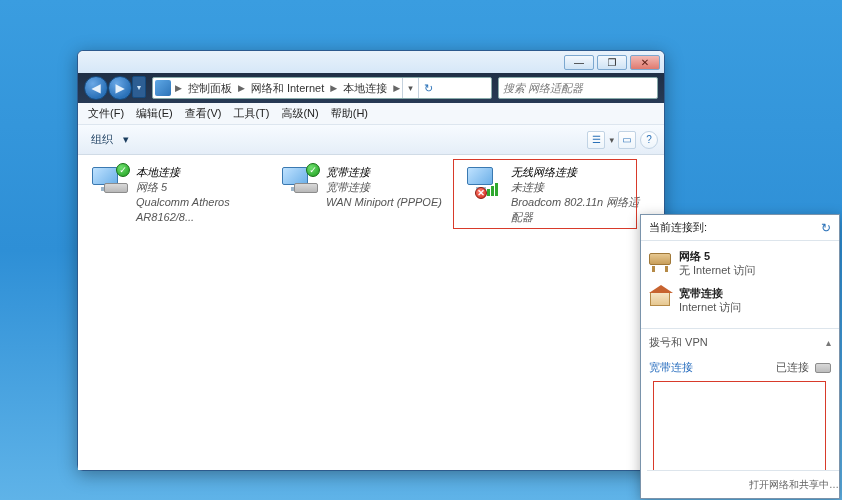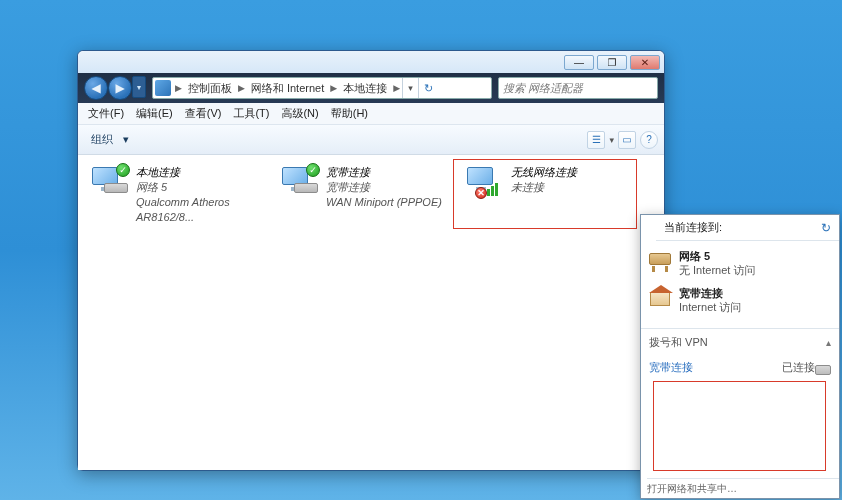--- a/index.html
+++ b/index.html
@@ -125,21 +125,21 @@
   }
 
   
   .flyout {
     position:absolute; left:640px; top:214px; width:200px; height:285px;
     background:#fff; border:1px solid #7a93ab; box-shadow:0 3px 12px rgba(0,0,0,0.3);
     font-size:11px; color:#222;
   }
   .fly-head {
     height:26px; display:flex; align-items:center; justify-content:space-between;
-    padding:0 8px; border-bottom:1px solid #dde5ec;margin-left:15px;
+    padding:0 8px; border-bottom:1px solid #dde5ec;
   }
   .fly-refresh { color:#2a71b8; font-size:12px; }
   .fly-section { padding:4px 8px 8px; }
   .fly-net { display:flex; gap:6px; align-items:flex-start; padding:4px 0; }
   .fly-neticon {
     width:24px; height:22px; position:relative; flex-shrink:0;
   }
   .bench {
     width:22px; height:12px; background:linear-gradient(#e6c790,#c99f5b);
     border:1px solid #a07838; border-radius:2px; position:absolute; top:4px;
@@ -164,29 +164,29 @@
   .fly-subhead {
     display:flex; align-items:center; justify-content:space-between;
     padding:6px 8px; color:#555;
   }
   .fly-chev { font-size:10px; color:#777; }
   .fly-row {
     display:flex; align-items:center; justify-content:space-between;
     padding:4px 8px;
   }
   .fly-link { color:#2a6fbf; }
-  .fly-status { color:#555; display:flex; align-items:flex-end; gap:0; }
+  .fly-status { color:#555; display:flex; align-items:center; gap:6px; }
   .modem-icon {
     width:16px; height:10px; background:linear-gradient(#d8d8d8,#bcbcbc);
     border:1px solid #8c8c8c; border-radius:2px;
   }
   .flyout .red-box { left:12px; top:166px; width:173px; height:90px; }
   .fly-foot {
-    position:absolute; bottom:0; left:0; right:0; height:20px;
-    border-top:1px solid #dde5ec; display:flex; align-items:center; justify-content:flex-start;
+    position:absolute; bottom:0; left:0; right:0; height:28px;
+    border-top:1px solid #dde5ec; display:flex; align-items:center; justify-content:flex-end;
     font-size:10px; color:#666;margin-left:6px;
   }
 </style>
 </head>
 <body>
 
 <div class="window">
 
   <div class="titlebar">
     <div class="winbtn">—</div>
@@ -274,20 +274,21 @@
             <span></span>
             <span></span>
             <span></span>
             <span></span>
           </div>
         <div class="red-x">✕</div>
       </div>
       <div class="conn-text">
         <div class="conn-name">无线网络连接</div>
         <div class="conn-sub">未连接</div>
+        <div class="conn-sub">Broadcom 802.11n 网络适配器</div>
       </div>
     </div>
 
     <div class="red-box" style="left:375px; top:4px; width:184px; height:70px;"></div>
   </div>
 </div>
 
 <div class="flyout">
   <div class="fly-head">
     <span>当前连接到:</span>

